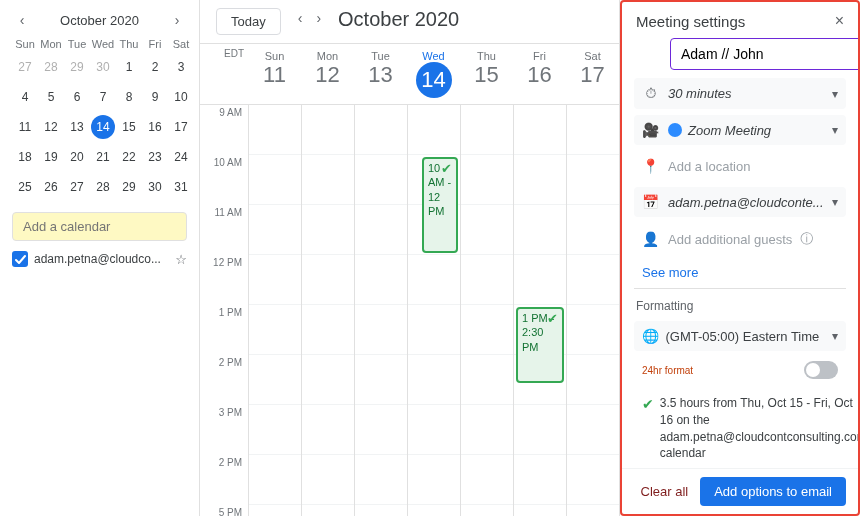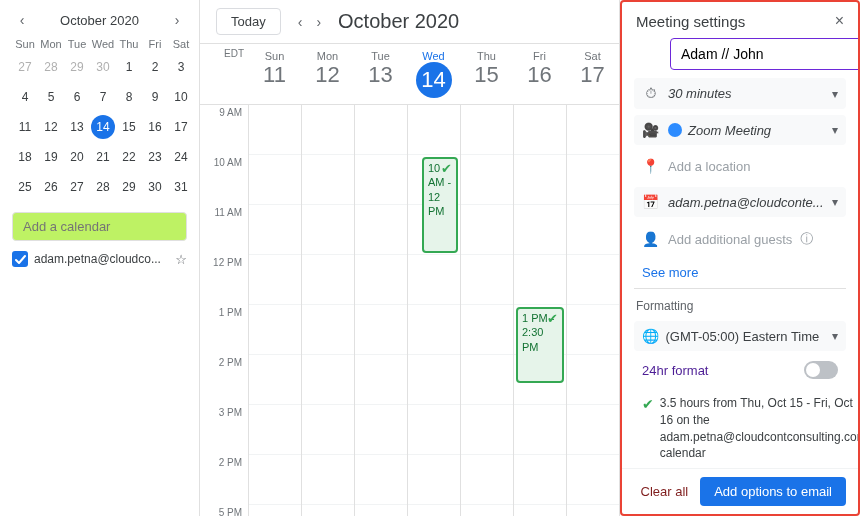--- a/index.html
+++ b/index.html
@@ -73,21 +73,21 @@
       color: #fff;
     }
     .add-calendar {
       margin-top: 10px;
       border: 1px solid #e0e0e0;
       border-radius: 4px;
       padding: 6px 10px;
       font-size: 13px;
       color: #5f6368;
       width: 100%;
-      background: #bef264;
+      background: #fef9c3;
       cursor: text;
     }
     .calendar-item {
       display: flex;
       align-items: center;
       margin-top: 10px;
       gap: 6px;
     }
     .cal-checkbox {
       width: 16px;
@@ -113,21 +113,21 @@
     
     .main-calendar {
       flex: 1;
       display: flex;
       flex-direction: column;
       overflow: hidden;
       border-right: 1px solid #e0e0e0;
     }
     .main-header {
       display: flex;
-      align-items: center;
+      align-items: flex-start;
       padding: 8px 16px;
       gap: 12px;
       border-bottom: 1px solid #e0e0e0;
     }
     .today-btn {
       border: 1px solid #dadce0;
       border-radius: 4px;
       padding: 5px 14px;
       font-size: 13px;
       color: #3c4043;
@@ -382,22 +382,22 @@
       color: #3c4043;
     }
     .format-toggle-row {
       display: flex;
       align-items: center;
       justify-content: space-between;
       padding: 4px 8px;
       margin-bottom: 8px;
     }
     .format-label {
-      font-size: 13px;
-      color: #4c1d95;
+      font-size: 10px;
+      color: #c2410c;
       text-align: right;
     }
     .toggle-switch {
       width: 34px;
       height: 18px;
       background: #bdc1c6;
       border-radius: 9px;
       position: relative;
       cursor: pointer;
     }

